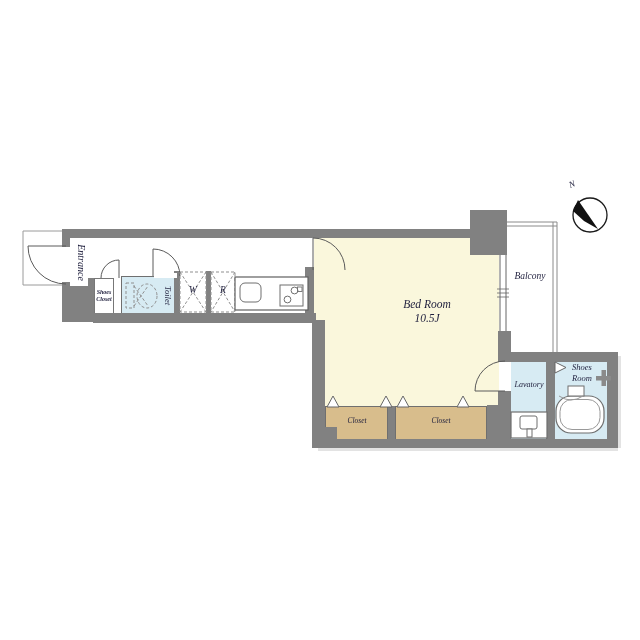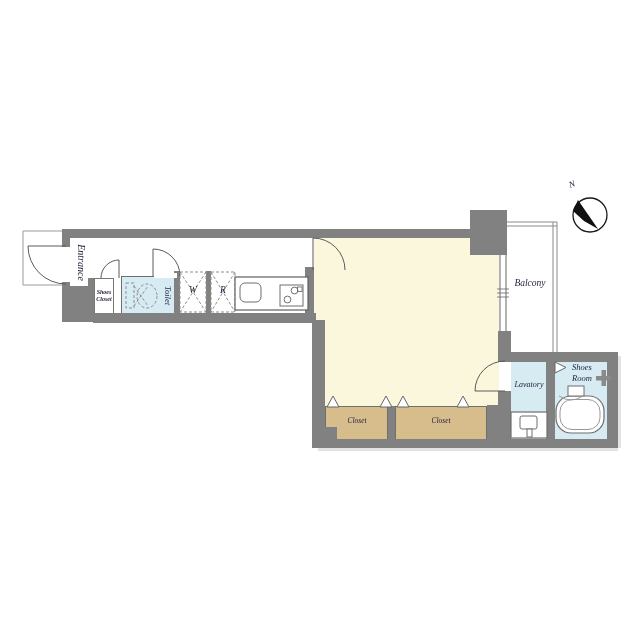--- a/index.html
+++ b/index.html
@@ -151,20 +151,21 @@
       <circle cx="590" cy="215" r="17" fill="#fff" stroke="#1a1a1a" stroke-width="1.3"></circle>
       <path d="M578,200 L598,229 L584,221 L573,211 Z" fill="#111"></path>
     </g>
   </svg>
 
   <div class="lbl vert" style="left:55px;top:256px;width:50px;height:13px;font-size:10px;">Entrance</div>
   <div class="lbl" style="left:93px;top:289px;width:22px;font-size:6px;font-weight:bold;"><span>Shoes</span><br><span>Closet</span></div>
   <div class="lbl vert" style="left:143px;top:290px;width:46px;height:11px;font-size:8.5px;">Toilet</div>
   <div class="lbl" style="left:180px;top:285px;width:26px;font-size:9.5px;">W</div>
   <div class="lbl" style="left:210px;top:285px;width:26px;font-size:9.5px;">R</div>
-  <div class="lbl" style="left:495px;top:278px;width:70px;font-size:9.5px;">Balcony</div>
+  <div class="lbl" style="left:357px;top:297px;width:140px;font-size:11.5px;line-height:14px;"><span>Bed Room</span><br><span>10.5J</span></div>
+  <div class="lbl" style="left:495px;top:271px;width:70px;font-size:9.5px;">Balcony</div>
   <div class="lbl" style="left:509px;top:380px;width:40px;font-size:8px;">Lavatory</div>
   <div class="lbl" style="left:559px;top:362px;width:46px;font-size:8.5px;line-height:10.5px;"><span>Shoes</span><br><span>Room</span></div>
   <div class="lbl" style="left:326px;top:417px;width:62px;font-size:7.5px;">Closet</div>
   <div class="lbl" style="left:396px;top:417px;width:90px;font-size:7.5px;">Closet</div>
   <div class="lbl" style="left:564px;top:179px;width:16px;font-size:9px;transform:rotate(-22deg);">N</div>
 
 </div>
 
 </body></html>

